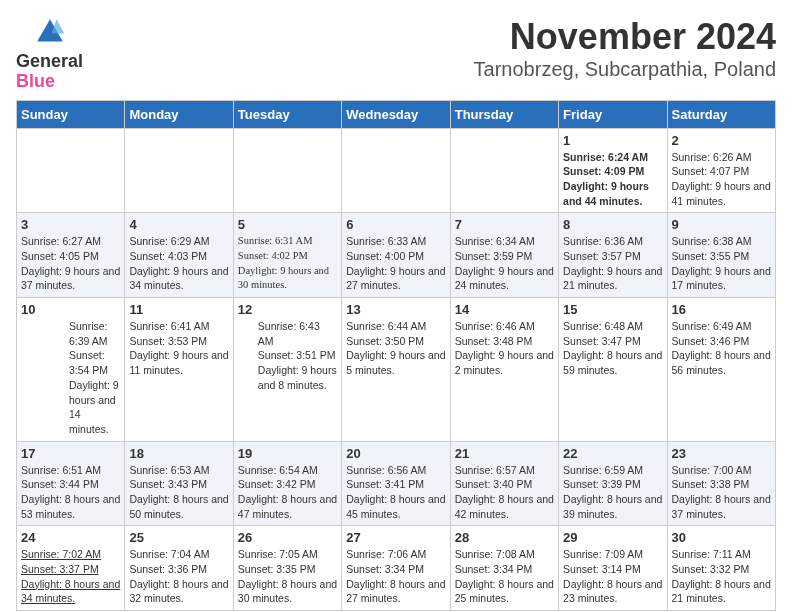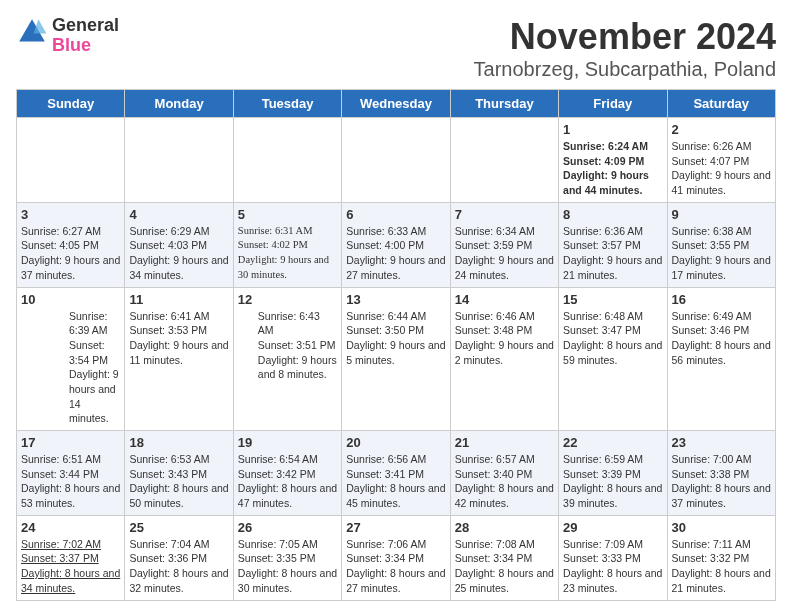--- a/index.html
+++ b/index.html
@@ -11,22 +11,23 @@
       padding: 16px;
     }
     .header-area {
       display: flex;
       align-items: flex-start;
       justify-content: space-between;
       margin-bottom: 8px;
     }
     .logo {
       display: flex;
-      align-items: flex-start;
+      align-items: center;
       gap: 4px;
+      flex-direction: column;
     }
     .logo-text {
       font-size: 18px;
       font-weight: bold;
       line-height: 1.1;
     }
     .logo-general { color: #333; }
     .logo-blue { color: #ec4899; }
     .logo-icon {
       width: 32px;
@@ -46,21 +47,21 @@
     }
     .calendar-table {
       width: 100%;
       border-collapse: collapse;
       font-size: 11px;
     }
     .calendar-table thead tr th {
       background-color: #2a6fbb;
       color: #fff;
       padding: 6px 4px;
-      text-align: center;
+      text-align: left;
       font-size: 13px;
       font-weight: bold;
       border: 1px solid #ccc;
     }
     .calendar-table tbody tr td {
       vertical-align: top;
       border: 1px solid #ccc;
       padding: 4px;
       min-height: 80px;
       width: calc(100% / 7);
@@ -297,21 +298,21 @@
         </td>
         <td>
           <div class="day-number">28</div>
           <div class="day-detail" style="white-space: pre-line;">Sunrise: 7:08 AM
 Sunset: 3:34 PM
 Daylight: 8 hours and 25 minutes.</div>
         </td>
         <td>
           <div class="day-number">29</div>
           <div class="day-detail" style="white-space: pre-line;">Sunrise: 7:09 AM
-Sunset: 3:33 PM
+Sunset: 3:14 PM
 Daylight: 8 hours and 23 minutes.</div>
         </td>
         <td>
           <div class="day-number">30</div>
           <div class="day-detail" style="white-space: pre-line;">Sunrise: 7:11 AM
 Sunset: 3:32 PM
 Daylight: 8 hours and 21 minutes.</div>
         </td>
       </tr>
     </tbody>

